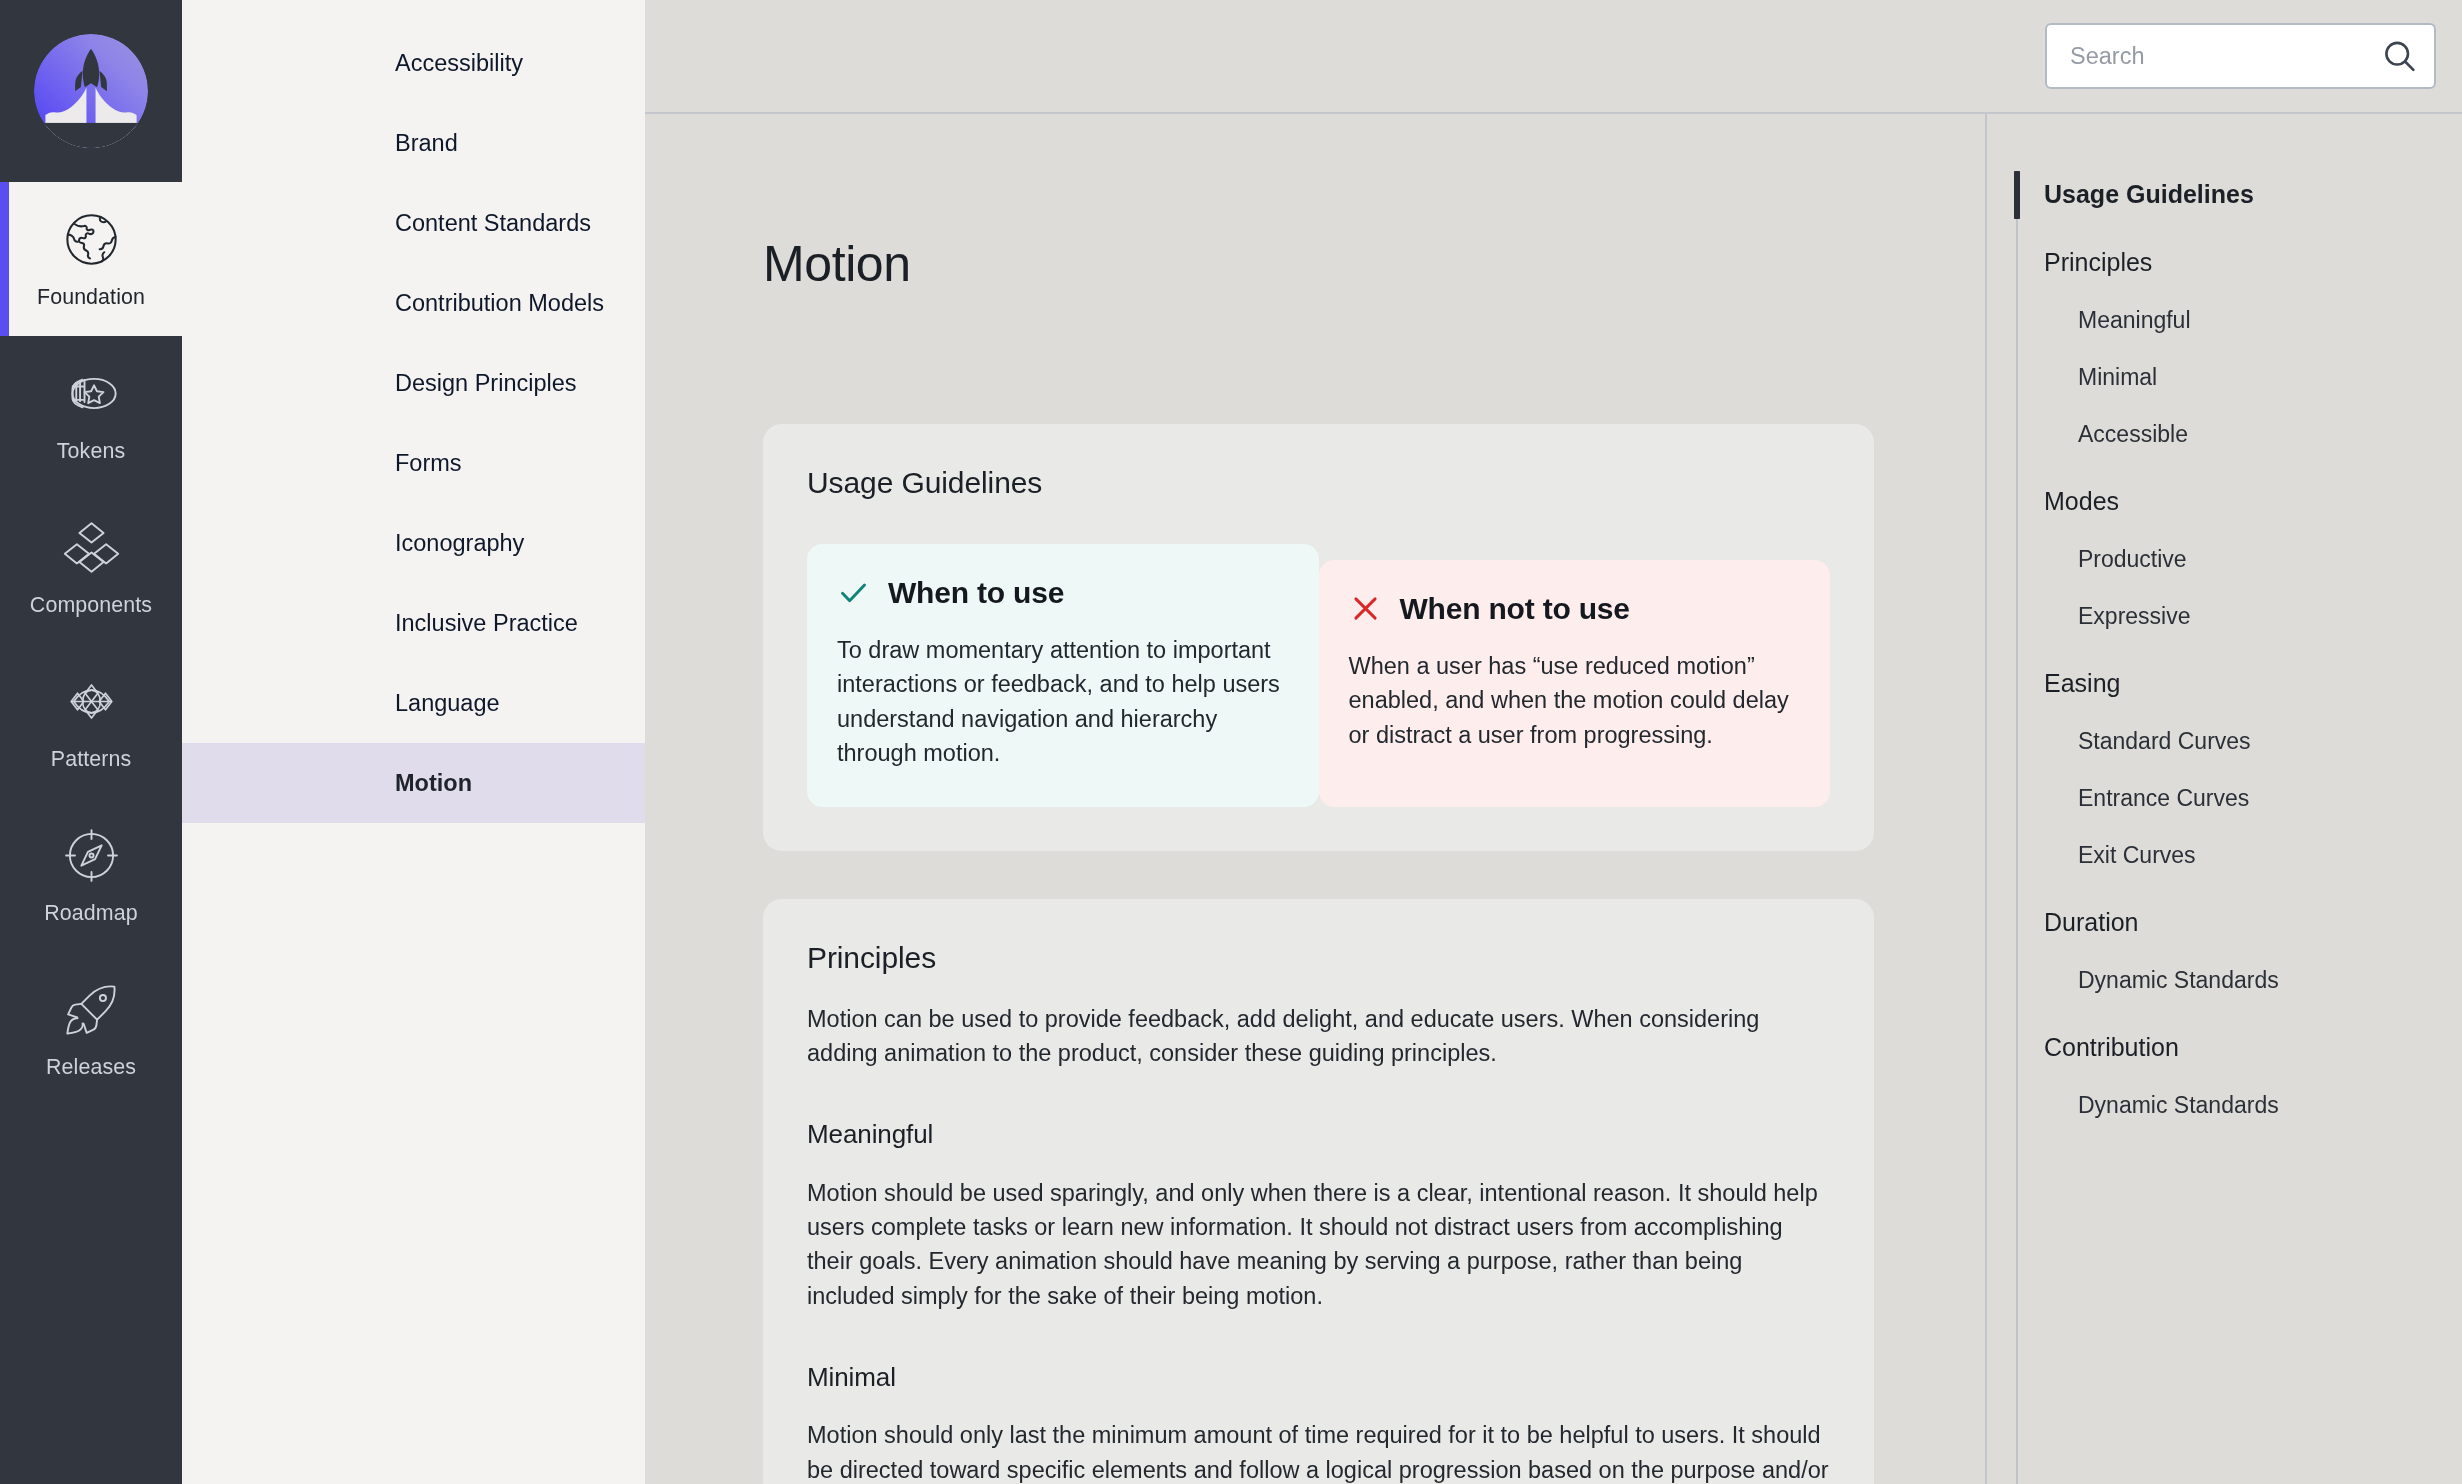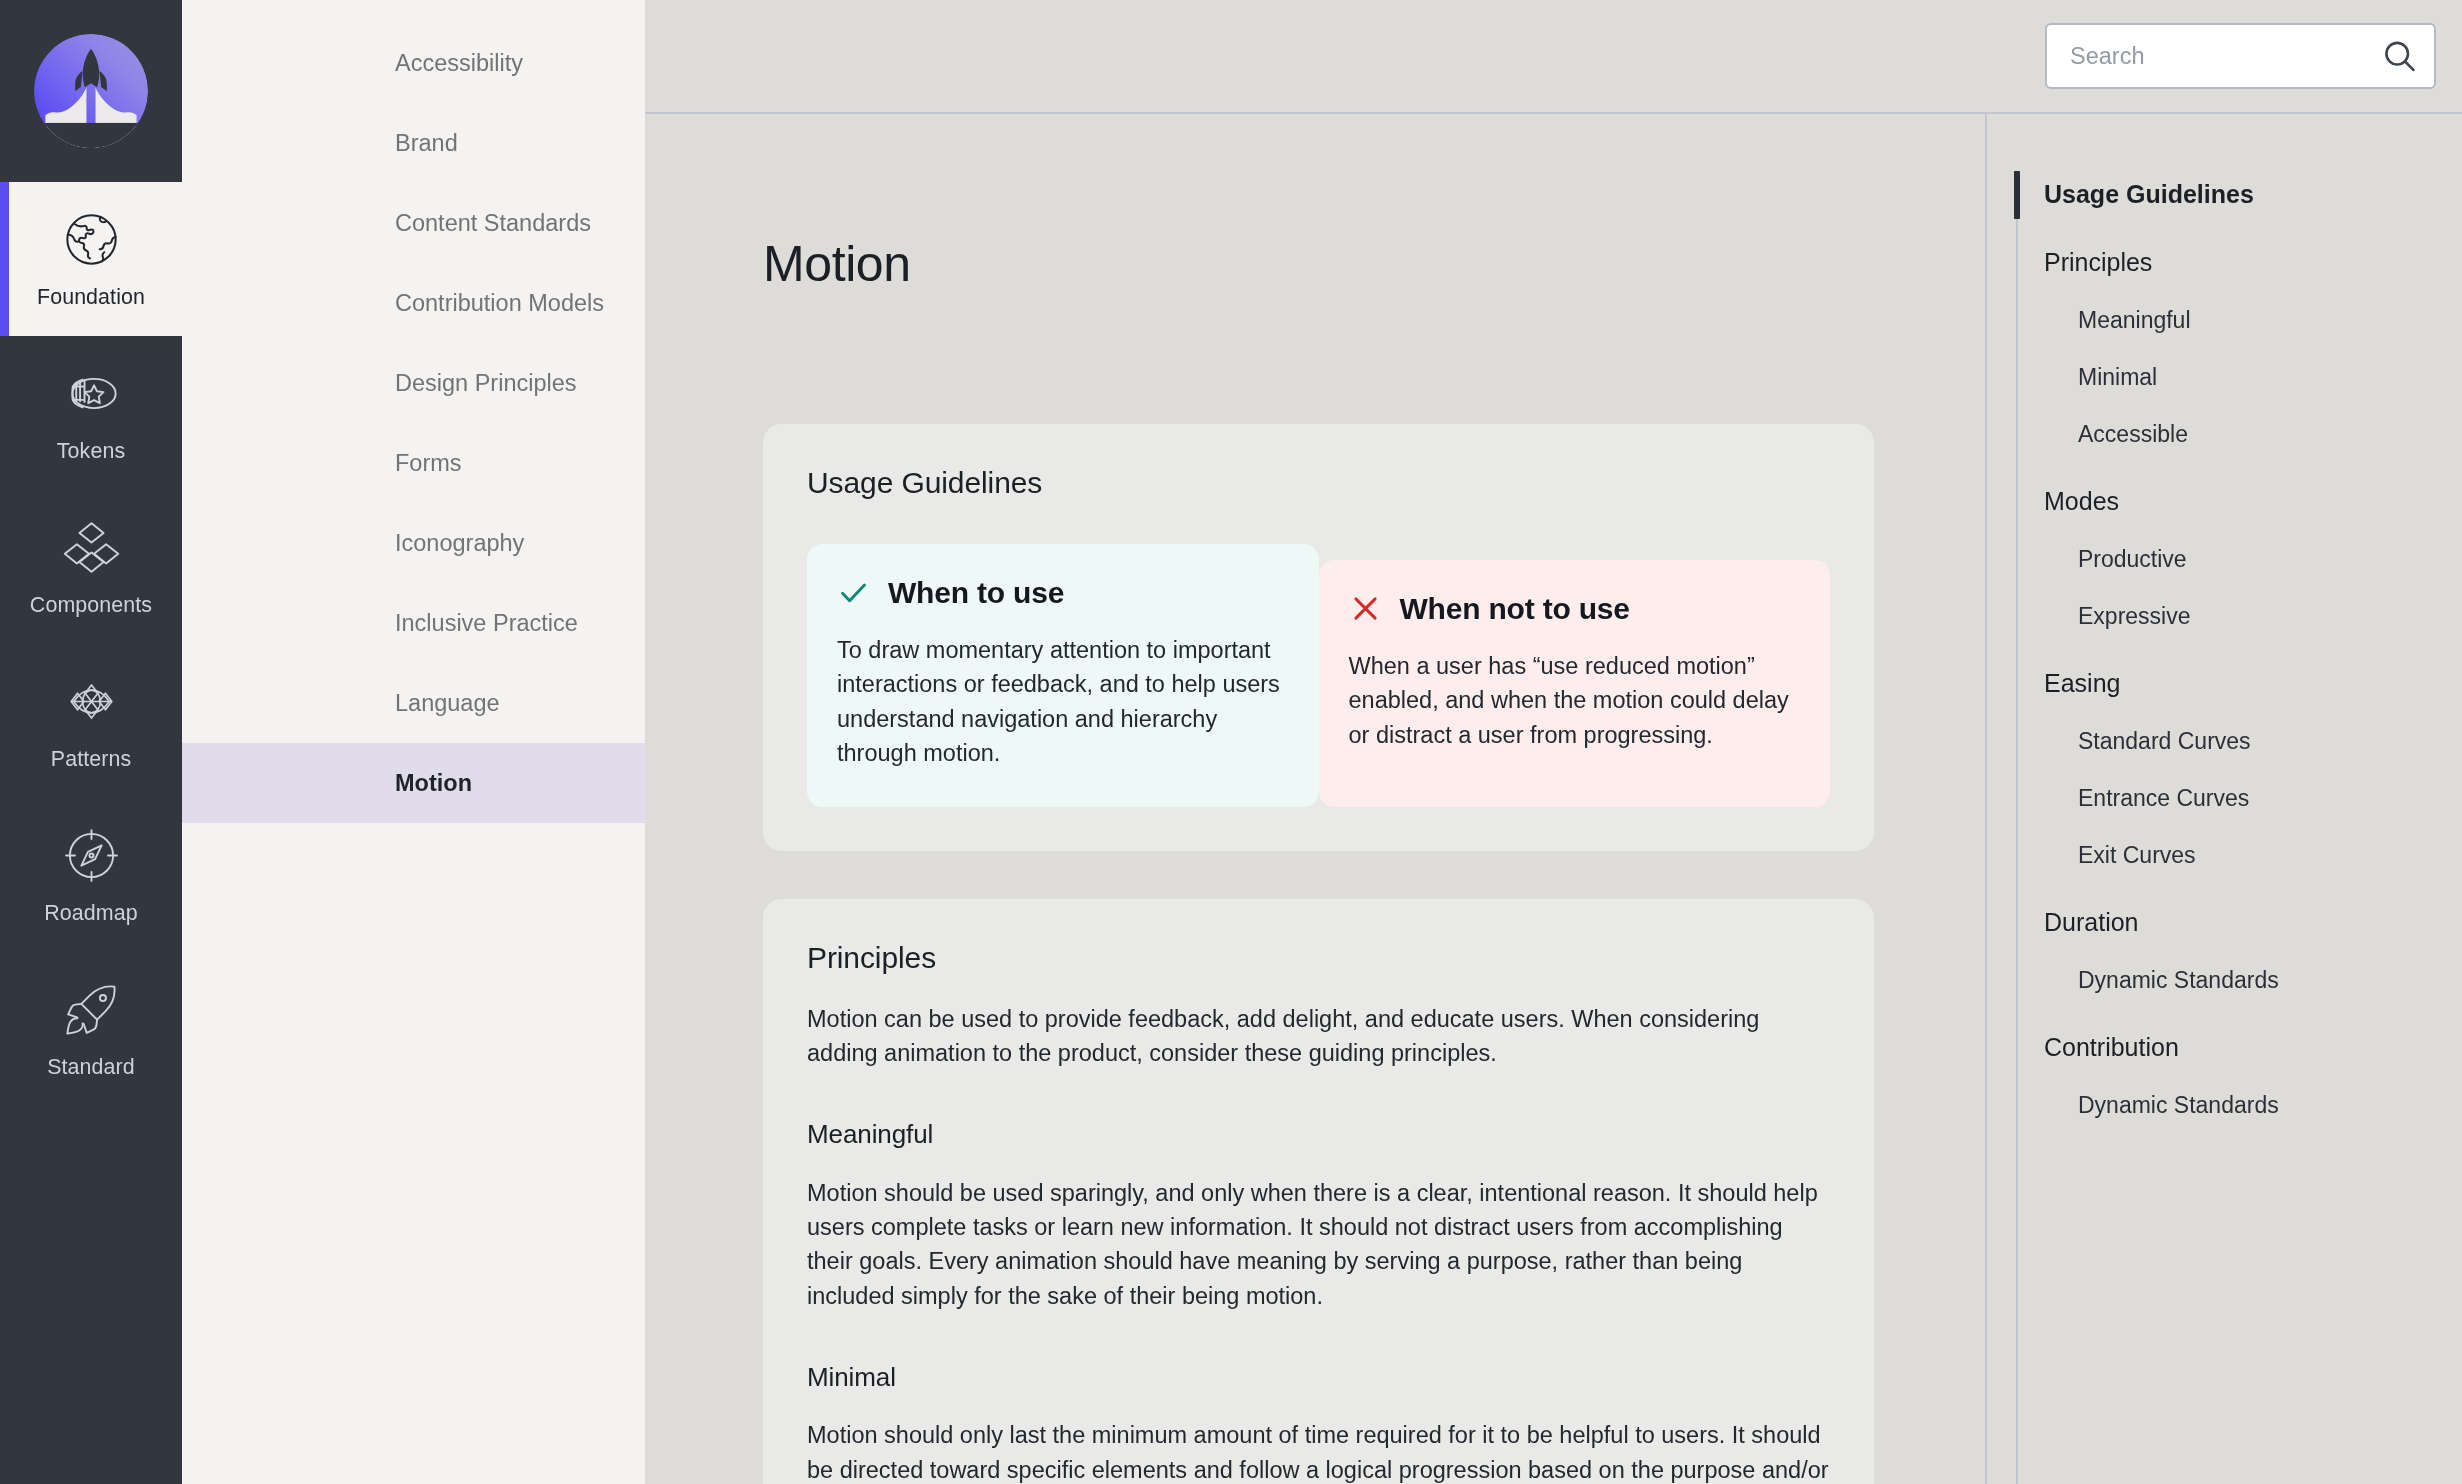--- a/index.html
+++ b/index.html
@@ -82,21 +82,21 @@
     padding-top: 23px;
     position: relative;
     z-index: 3;
   }
   .nav-item {
     height: 80px;
     display: flex;
     align-items: center;
     padding-left: 213px;
     font-size: 23.5px;
-    color: #737373;
+    color: #0f172a;
     cursor: pointer;
     white-space: nowrap;
   }
   .nav-item.active {
     background: #e0dcec;
     color: #1f232a;
     font-weight: 700;
   }
 
   
@@ -399,21 +399,21 @@
       <div class="rail-item">
         <span class="rail-icon">
           <svg viewBox="0 0 48 48" fill="none" stroke="#ced3da" stroke-width="1.5" stroke-linecap="round" stroke-linejoin="round">
             <path d="M42 6c-7-.8-14 1.6-19.5 7.1L16 19.6l12.4 12.4 6.5-6.5C40.4 20 42.8 13 42 6z"></path>
             <path d="M16 19.6l-4.8.6c-1.3.2-2.4 1-3 2.2l-2.6 5.4 7.2 2.4"></path>
             <path d="M28.4 32l-.6 4.8c-.2 1.3-1 2.4-2.2 3l-5.4 2.6-2.4-7.2"></path>
             <circle cx="33" cy="15" r="2.4"></circle>
             <path d="M13 31c-2.2-.4-4 .6-5.4 2.4C5.9 35.6 5.5 39 5 43c4-.5 7.4-.9 9.6-2.6 1.8-1.4 2.8-3.2 2.4-5.4"></path>
           </svg>
         </span>
-        <span class="rail-label">Standard</span>
+        <span class="rail-label">Releases</span>
       </div>
 
     </div>
   </aside>
 
   <nav class="nav">
     <div class="nav-item">
         <span>Accessibility</span>
       </div>
     <div class="nav-item">

